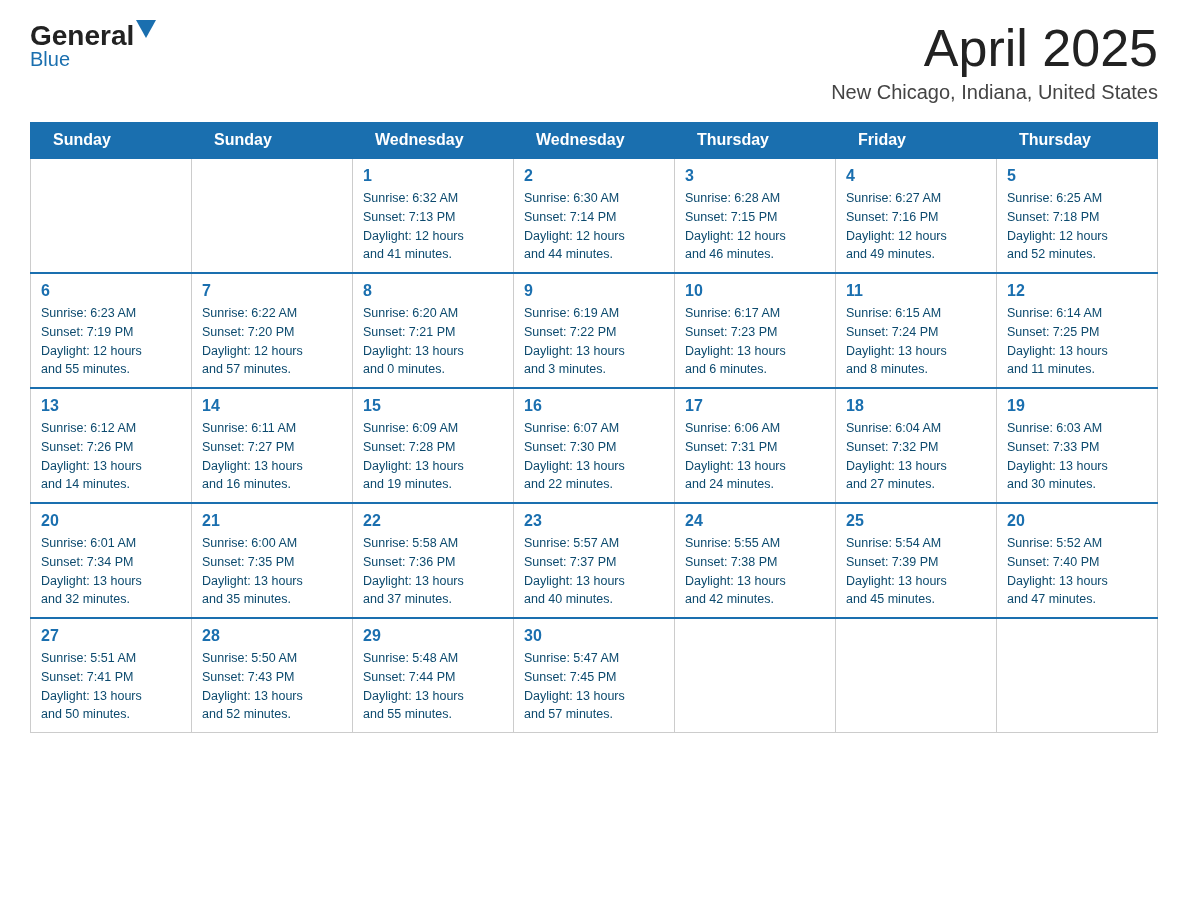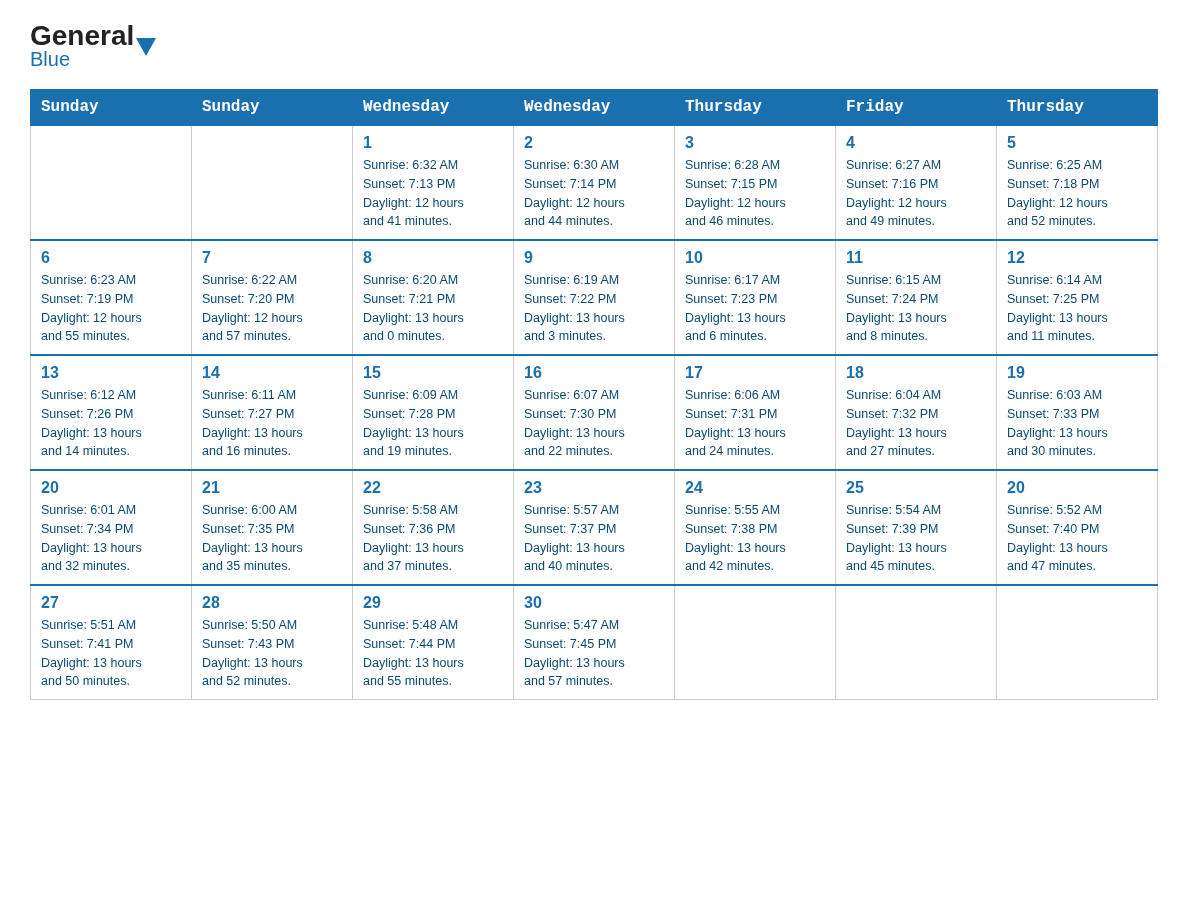--- a/index.html
+++ b/index.html
@@ -20,21 +20,21 @@
     .logo-area {
       display: flex;
       flex-direction: column;
       align-items: flex-start;
     }
     .logo-text {
       font-size: 28px;
       font-weight: bold;
       color: #222;
       display: flex;
-      align-items: flex-end;
+      align-items: flex-start;
     }
     .logo-triangle {
       width: 0;
       height: 0;
       border-left: 10px solid transparent;
       border-right: 10px solid transparent;
       border-top: 18px solid #1a6faf;
       display: inline-block;
       margin-left: 2px;
       margin-bottom: -4px;
@@ -62,24 +62,23 @@
     .calendar-table {
       width: 100%;
       border-collapse: collapse;
       table-layout: fixed;
     }
     .calendar-table th {
       background-color: #1a6faf;
       color: #fff;
       font-size: 16px;
       font-weight: bold;
-      padding: 8px 10px;
+      padding: 8px 22px;
       text-align: left;
       border: 1px solid #1a6faf;
-      font-family: Liberation Mono, monospace;
     }
     .calendar-table td {
       vertical-align: top;
       padding: 8px 10px;
       border: 1px solid #ccc;
       font-size: 13px;
       color: #222;
       height: 110px;
     }
     .calendar-table tr td:first-child {
@@ -107,20 +106,24 @@
 </head>
 <body>
 
 <div class="header-area">
   <div class="logo-area">
     <div class="logo-text">
       <span>General</span>
       <span class="logo-triangle"></span>
     </div>
     <div class="logo-blue-line">Blue</div>
+  </div>
+  <div class="title-area">
+    <div class="month-title">April 2025</div>
+    <div class="location-title">New Chicago, Indiana, United States</div>
   </div>
 </div>
 
 <table class="calendar-table">
   <thead>
     <tr>
     <th>Sunday</th>
         <th>Sunday</th>
         <th>Wednesday</th>
         <th>Wednesday</th>

